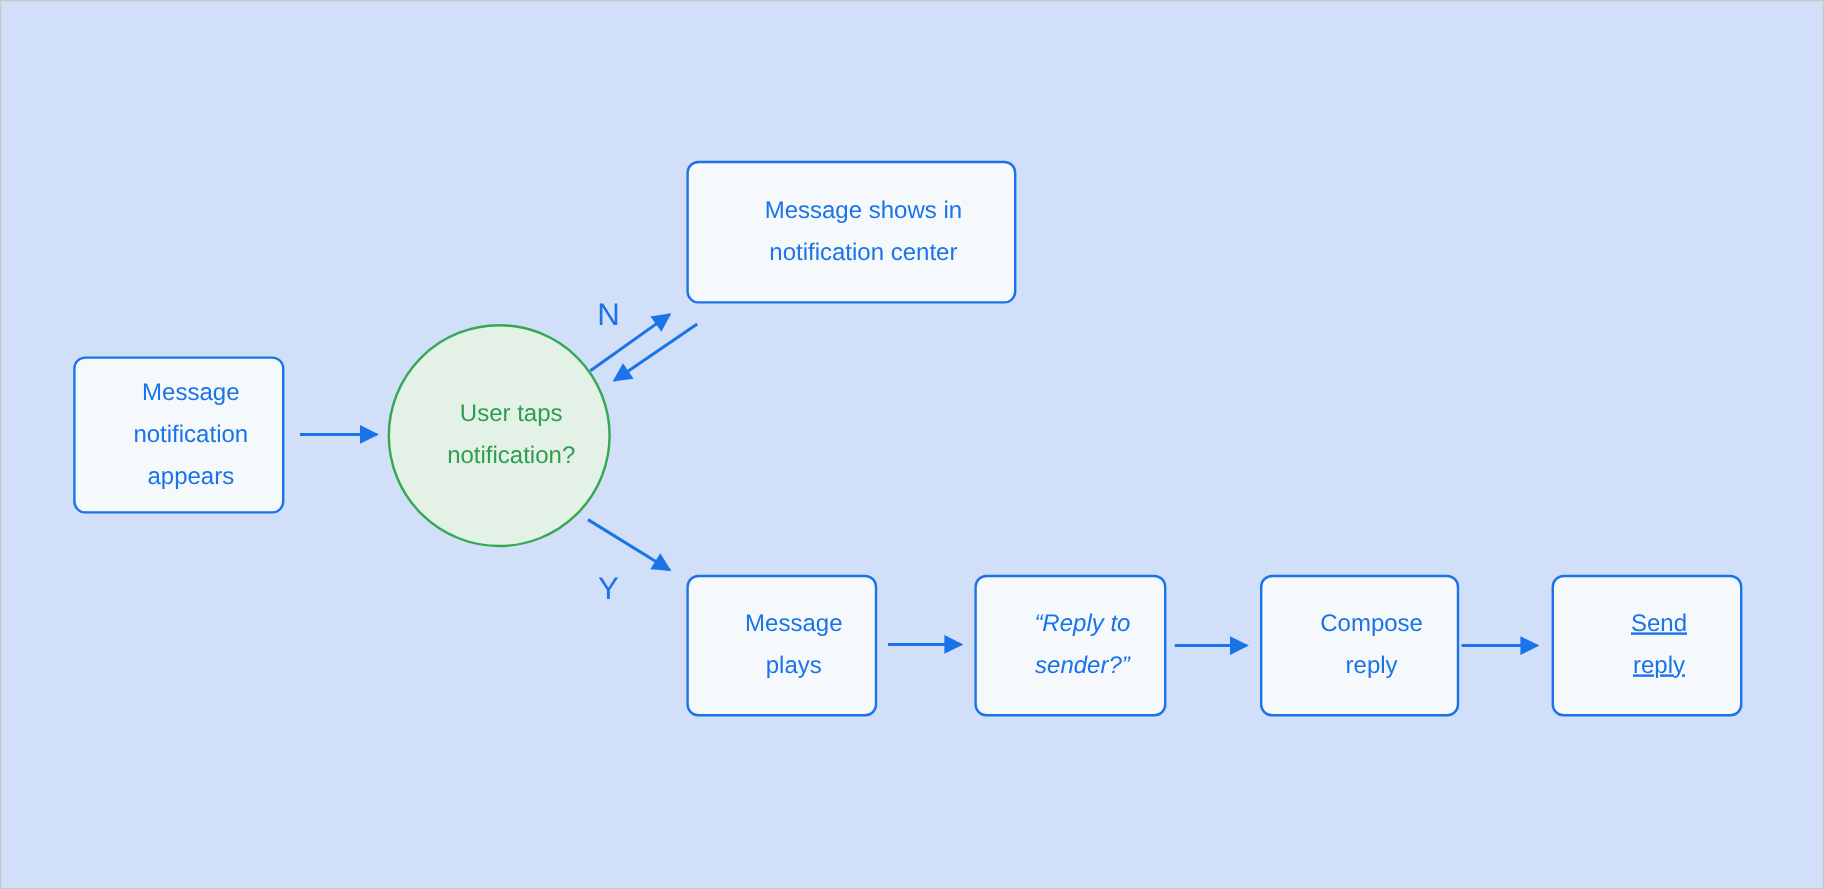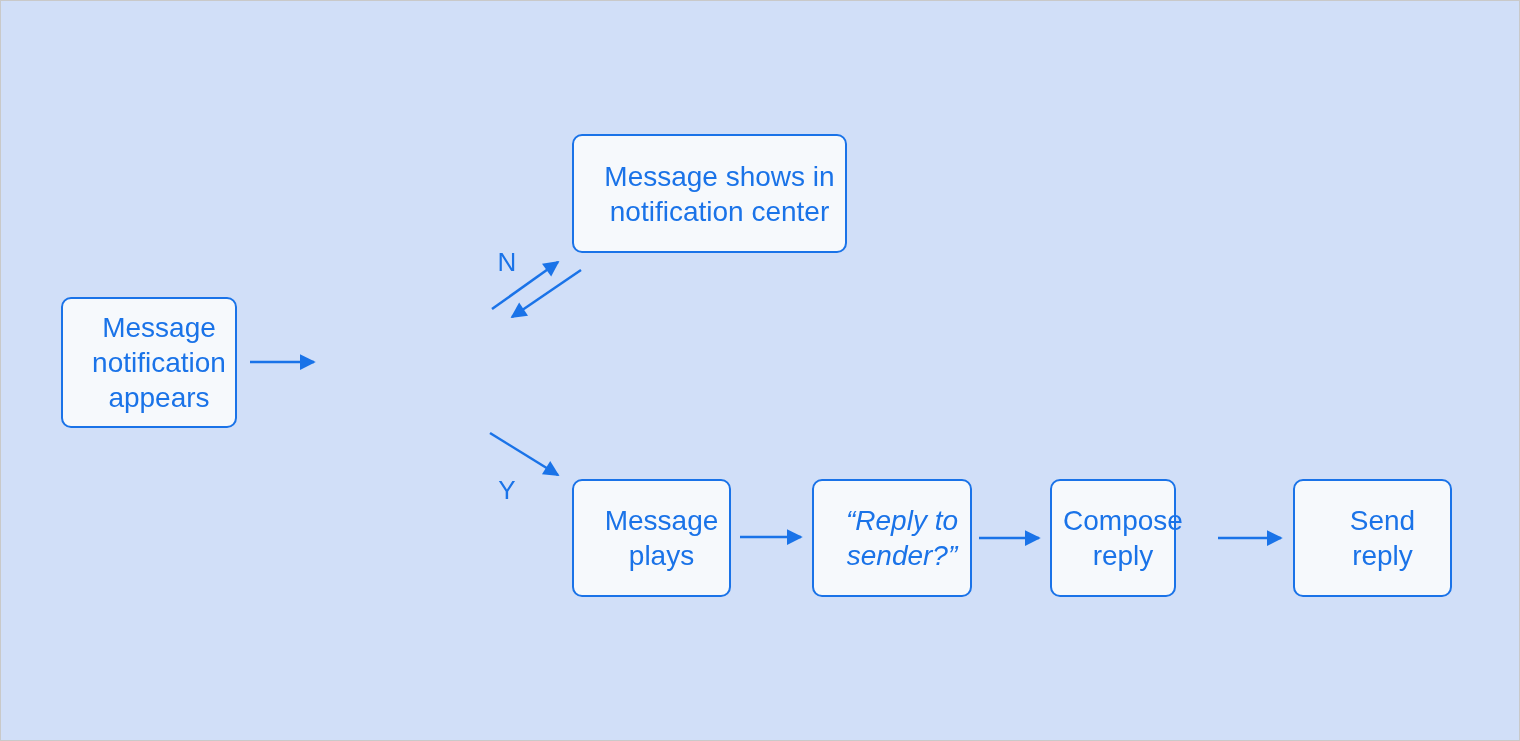--- a/index.html
+++ b/index.html
@@ -27,21 +27,21 @@
     position: absolute;
     display: flex;
     align-items: center;
     justify-content: center;
     text-align: center;
     box-sizing: border-box;
     background: #F6F9FC;
     border: 2px solid #1A73E8;
     border-radius: 10px;
     color: #1A73E8;
-    font-size: 28px;
+    font-size: 20px;
     line-height: 35px;
     white-space: pre-line;
     padding-left: 20px;
   }
 
   .node.decision {
     border-radius: 50%;
     background: #E3F1E7;
     border: 2px solid #34A853;
     color: #2E9E4F;
@@ -72,33 +72,35 @@
     <line x1="489" y1="432" x2="557" y2="474" stroke="#1A73E8" stroke-width="2.5" marker-end="url(#arrow)"></line>
     <line x1="739" y1="536" x2="800" y2="536" stroke="#1A73E8" stroke-width="2.5" marker-end="url(#arrow)"></line>
     <line x1="978" y1="537" x2="1038" y2="537" stroke="#1A73E8" stroke-width="2.5" marker-end="url(#arrow)"></line>
     <line x1="1217" y1="537" x2="1280" y2="537" stroke="#1A73E8" stroke-width="2.5" marker-end="url(#arrow)"></line>
   </svg>
 
   <div class="node" style="left:60px; top:296px; width:176px; height:131px;">Message
 notification
 appears</div>
 
+  <div class="node decision" style="left:322px; top:269px; width:186px; height:186px;">User taps
+notification?</div>
 
   <div class="node" style="left:571px; top:133px; width:275px; height:119px;">Message shows in
 notification center</div>
 
   <div class="node" style="left:571px; top:478px; width:159px; height:118px;">Message
 plays</div>
 
   <div class="node" style="left:811px; top:478px; width:160px; height:118px;font-style:italic;">“Reply to
 sender?”</div>
 
-  <div class="node" style="left:1049px; top:478px; width:126px; height:118px;">Compose
+  <div class="node" style="left:1049px; top:478px; width:166px; height:118px;">Compose
 reply</div>
 
-  <div class="node" style="left:1292px; top:478px; width:159px; height:118px;">Send
+  <div class="node" style="left:1292px; top:478px; width:159px; height:118px;text-decoration:underline;">Send
 reply</div>
 
   <div class="edge-label" style="left:506px; top:261px;">N</div>
 
   <div class="edge-label" style="left:506px; top:489px;">Y</div>
 
 </div>
 
 </body></html>

